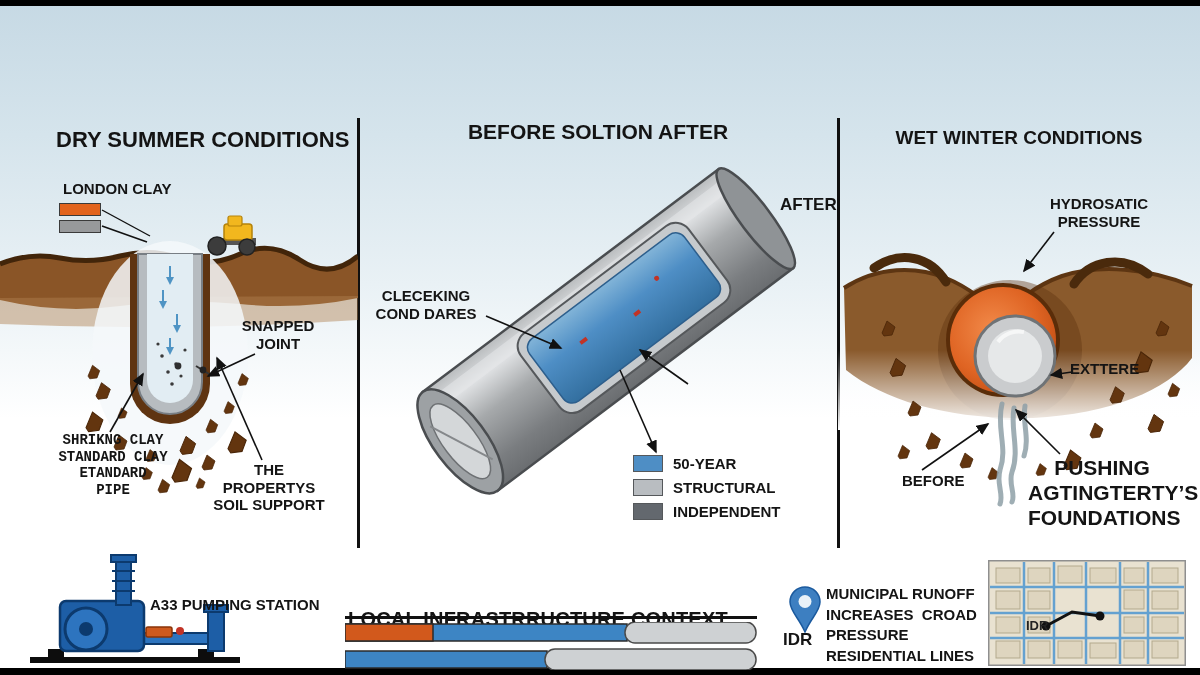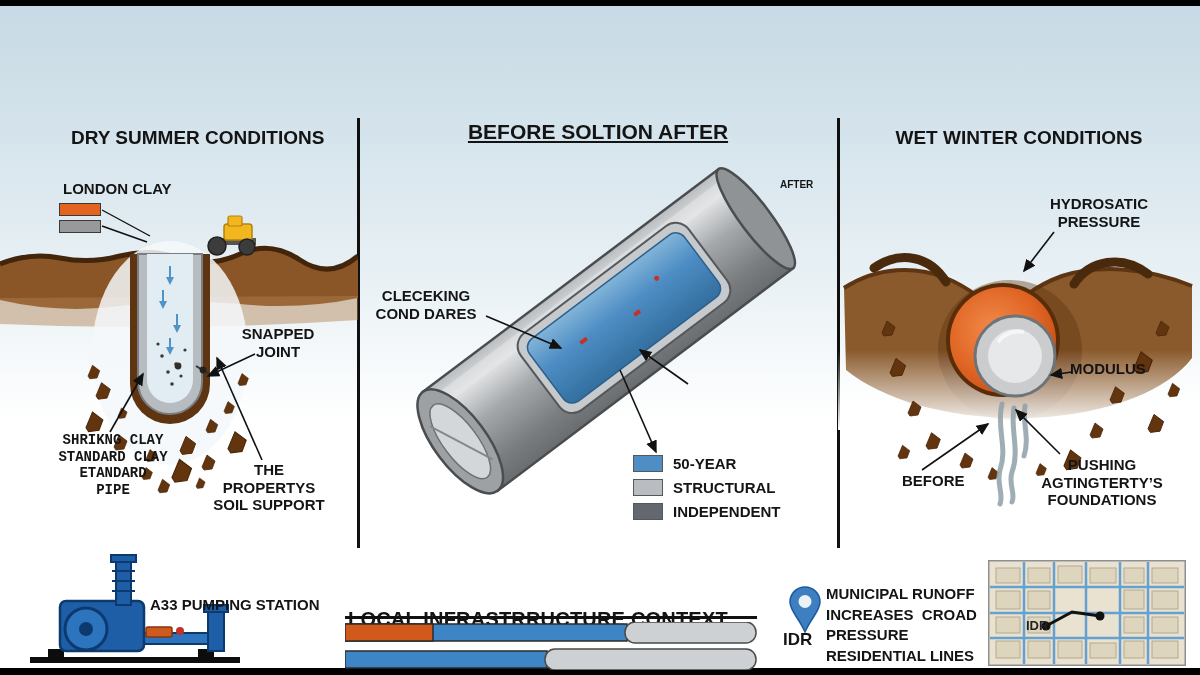--- a/index.html
+++ b/index.html
@@ -223,60 +223,60 @@
     </g>
 
     <g stroke="#111" stroke-width="1.6" fill="none">
       <line x1="216" y1="114" x2="186" y2="153" marker-end="url(#ahR)"></line>
       <line x1="234" y1="254" x2="213" y2="257" marker-end="url(#ahR)"></line>
       <line x1="84" y1="352" x2="150" y2="306" marker-end="url(#ahR)"></line>
       <line x1="222" y1="336" x2="178" y2="292" marker-end="url(#ahR)"></line>
     </g>
   </svg>
 
-  <div class="lbl" style="left:56px;top:127px;font-size:19px;font-weight:800;margin-left:15px;">DRY SUMMER CONDITIONS</div>
-  <div class="lbl ctr" style="left:358px;top:120px;width:480px;font-size:21px;font-weight:800;text-decoration:underline;">BEFORE SOLTION AFTER</div>
+  <div class="lbl" style="left:56px;top:127px;font-size:22px;font-weight:800;">DRY SUMMER CONDITIONS</div>
+  <div class="lbl ctr" style="left:358px;top:120px;width:480px;font-size:21px;font-weight:800;">BEFORE SOLTION AFTER</div>
   <div class="lbl ctr" style="left:888px;top:127px;width:262px;font-size:19px;font-weight:800;">WET WINTER CONDITIONS</div>
 
   <div class="lbl" style="left:63px;top:180px;font-size:15px;">LONDON CLAY</div>
   <div class="clay-bar" style="left: 59px; top: 203px; background: rgb(226, 100, 30);"></div>
   <div class="clay-bar" style="left: 59px; top: 220px; background: rgb(151, 153, 155);"></div>
-  <div class="lbl ctr" style="left:236px;top:317px;width:84px;font-size:15px;margin-top:8px;">SNAPPED
+  <div class="lbl ctr" style="left:236px;top:317px;width:84px;font-size:15px;">SNAPPED
 JOINT</div>
   <div class="lbl ctr" style="left:52px;top:432px;width:122px;font-size:14px;font-family:Liberation Mono, monospace;">SHRIKNG CLAY
 STANDARD CLAY
 ETANDARD
 PIPE</div>
   <div class="lbl ctr" style="left:206px;top:461px;width:126px;font-size:15px;">THE PROPERTYS
 SOIL SUPPORT</div>
 
-  <div class="lbl" style="left:780px;top:179px;font-size:10px;">AFTER</div>
+  <div class="lbl" style="left:780px;top:195px;font-size:17px;">AFTER</div>
   <div class="lbl ctr" style="left:368px;top:287px;width:116px;font-size:15px;">CLECEKING
 COND DARES</div>
 
   <div style="position:absolute;left:633px;top:455px;">
     <div class="lrow">
       <div class="swatch" style="background: rgb(78, 142, 197);"></div>
       <div class="txt">50-YEAR</div>
     </div>
     <div class="lrow">
       <div class="swatch" style="background: rgb(185, 189, 193);"></div>
       <div class="txt">STRUCTURAL</div>
     </div>
     <div class="lrow">
       <div class="swatch" style="background: rgb(99, 104, 110);"></div>
       <div class="txt">INDEPENDENT</div>
     </div>
   </div>
 
   <div class="lbl ctr" style="left:1043px;top:195px;width:112px;font-size:15px;">HYDROSATIC
 PRESSURE</div>
-  <div class="lbl" style="left:1070px;top:360px;font-size:15px;">MODULUS</div>
+  <div class="lbl" style="left:1070px;top:360px;font-size:15px;">EXTTERE</div>
   <div class="lbl" style="left:902px;top:472px;font-size:15px;">BEFORE</div>
-  <div class="lbl ctr" style="left:1028px;top:456px;width:148px;font-size:15px;">PUSHING
+  <div class="lbl ctr" style="left:1028px;top:456px;width:148px;font-size:21px;">PUSHING
 AGTINGTERTY’S
 FOUNDATIONS</div>
 
   <svg class="abs" style="left:28px;top:545px;" width="220" height="125" viewBox="0 0 220 125">
     <rect x="2" y="112" width="210" height="6" fill="#0d0d0d"></rect>
     <rect x="20" y="104" width="16" height="8" fill="#0d0d0d"></rect>
     <rect x="170" y="104" width="16" height="8" fill="#0d0d0d"></rect>
     <rect x="112" y="88" width="70" height="11" fill="#2d74bf" stroke="#0c3a6e" stroke-width="2"></rect>
     <rect x="32" y="56" width="84" height="50" rx="6" fill="#1d5ea6" stroke="#0c3a6e" stroke-width="2.5"></rect>
     <circle cx="58" cy="84" r="21" fill="#2d74bf" stroke="#0c3a6e" stroke-width="3"></circle>

